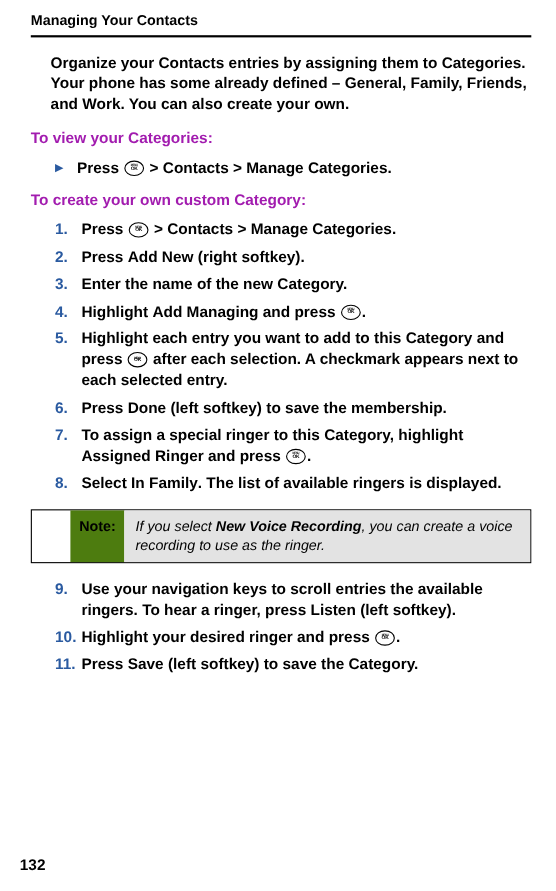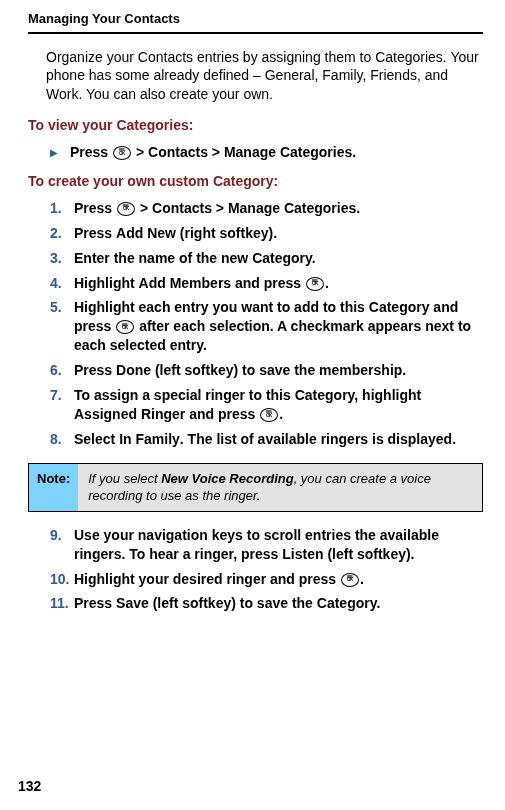--- a/index.html
+++ b/index.html
@@ -18,26 +18,26 @@
     font-weight: 700;
     margin-bottom: 4px;
   }
   .rule {
     border: none;
     border-top: 2px solid #000;
     margin-bottom: 14px;
   }
   .intro {
     margin-left: 18px;
-    font-weight: 400;
+    font-weight: 700;
     margin-bottom: 12px;
   }
   .sub-heading {
     font-weight: 700;
-    color: #7f1d1d;
+    color: #a21caf;
     margin-bottom: 8px;
     margin-left: 0;
   }
   .bullet-row {
     display: flex;
     margin-left: 22px;
     margin-bottom: 10px;
   }
   .bullet-row .marker {
     color: #2a5aa0;
@@ -96,27 +96,28 @@
     transform: translate(-50%, -50%) scaleX(0.8);
     letter-spacing: -0.3px;
   }
   b { font-weight: 800; }
   .note-box {
     border: 1px solid #000;
     display: flex;
     margin: 14px 0 14px 0;
   }
   .note-label {
-    background: #7dd3fc;
+    background: #4d7c0f;
     font-weight: 700;
     padding: 6px 8px;
     font-size: 13px;
     flex: 0 0 auto;
     display: flex;
     align-items: flex-start;
+    margin-left: 35px;
   }
   .note-body {
     background: #e3e3e3;
     padding: 6px 10px;
     font-style: italic;
     font-size: 13px;
     flex: 1;
   }
   .note-body .nb-bold { font-weight: 700; }
   .footer {
@@ -170,21 +171,21 @@
 </div>
 
 <div class="step-row">
   <span class="num">3.</span>
   <span class="content">Enter the name of the new Category.</span>
 </div>
 
 <div class="step-row">
   <span class="num">4.</span>
   <span class="content">
-    <span>Highlight </span><b>Add Members</b><span> and press </span><span class="ok-icon"></span><span>.</span>
+    <span>Highlight </span><b>Add Managing</b><span> and press </span><span class="ok-icon"></span><span>.</span>
   </span>
 </div>
 
 <div class="step-row">
   <span class="num">5.</span>
   <span class="content">
     <span>Highlight each entry you want to add to this Category and press </span><span class="ok-icon"></span><span> after each selection. A checkmark appears next to each selected entry.</span>
   </span>
 </div>
 

